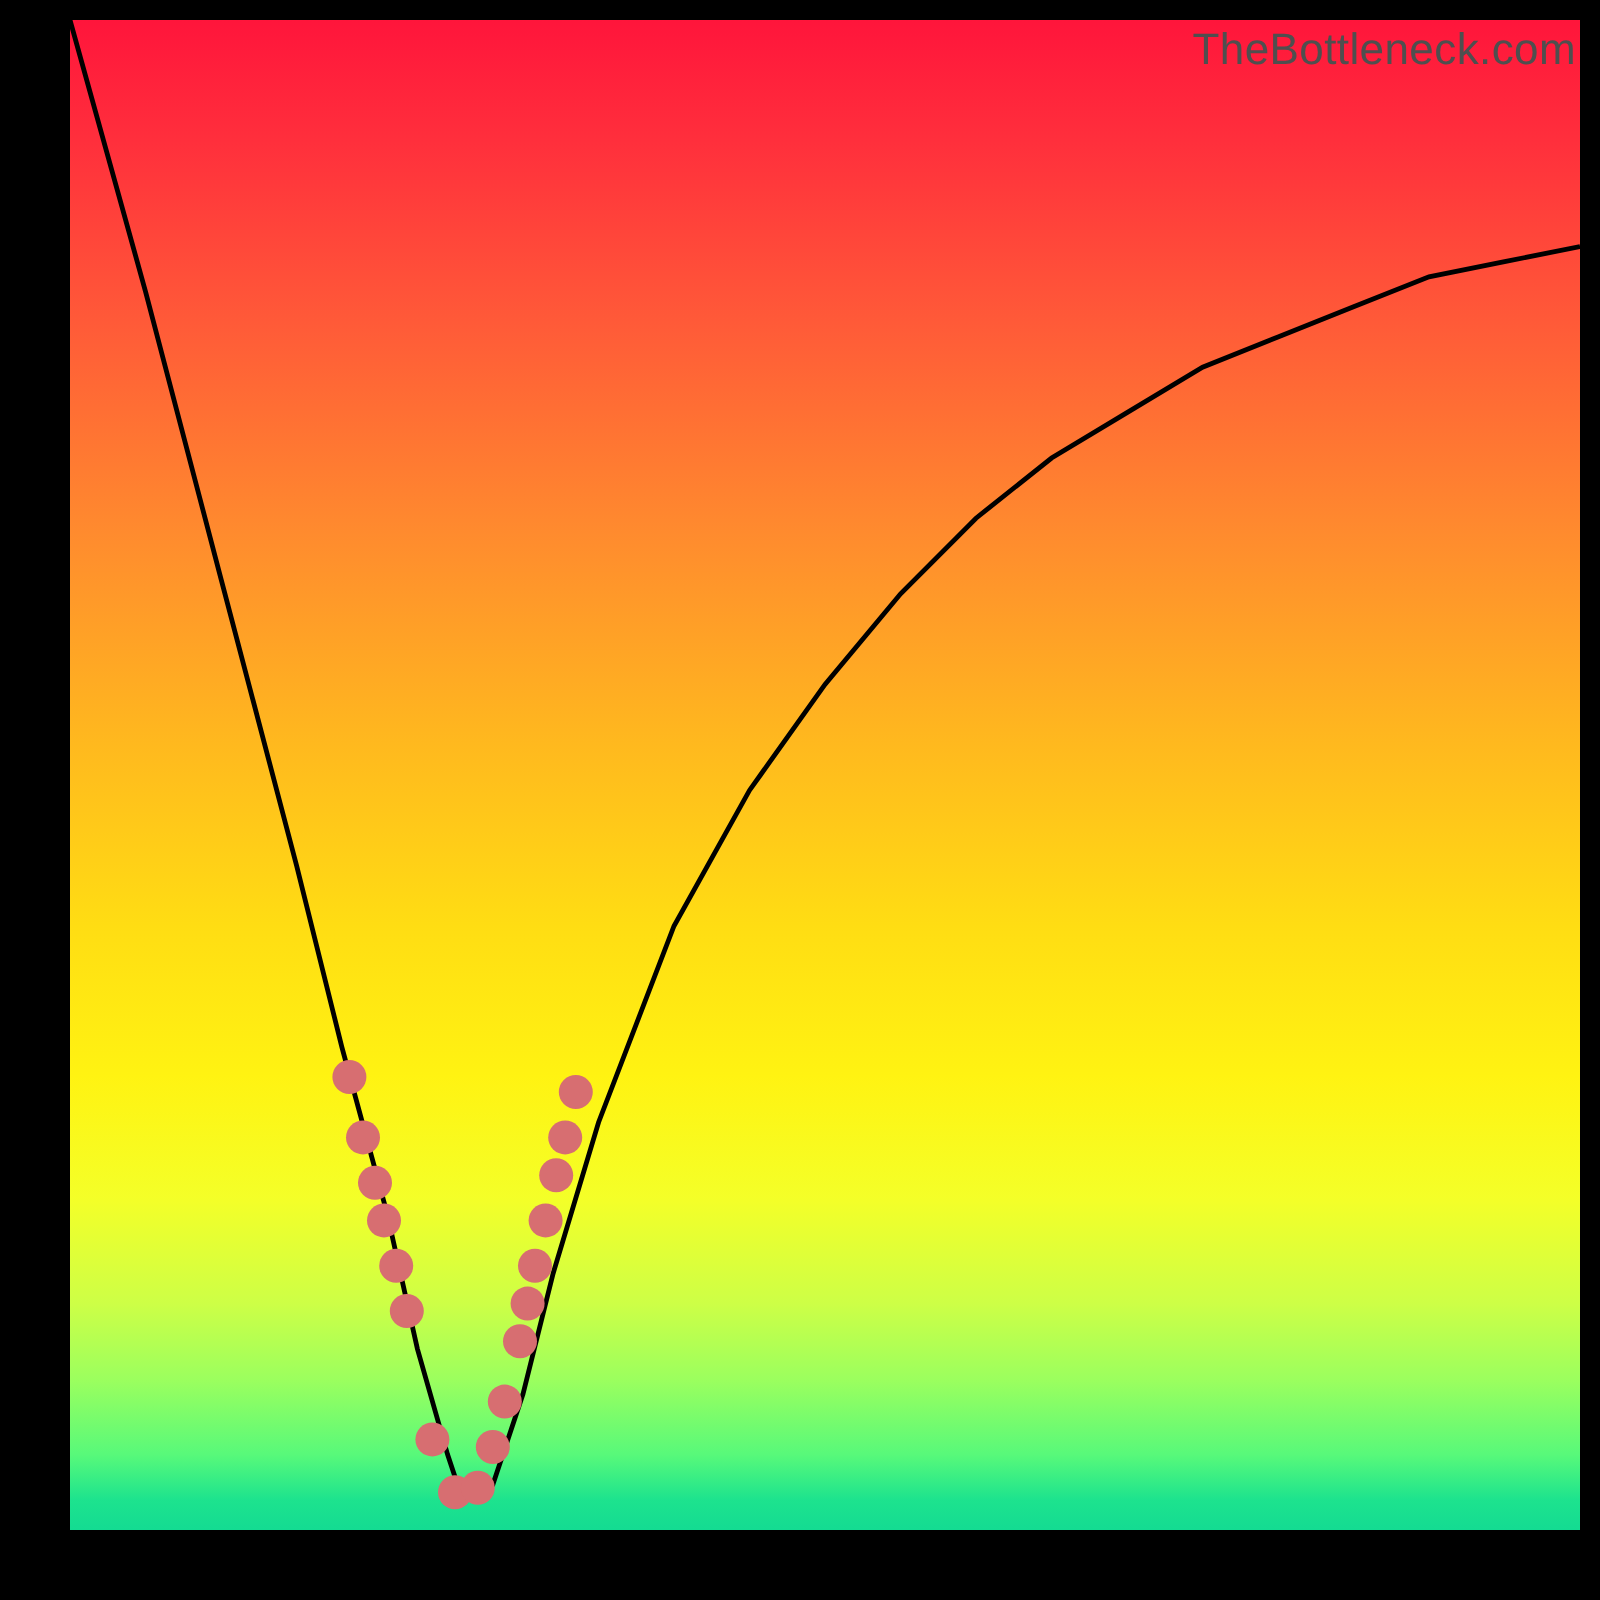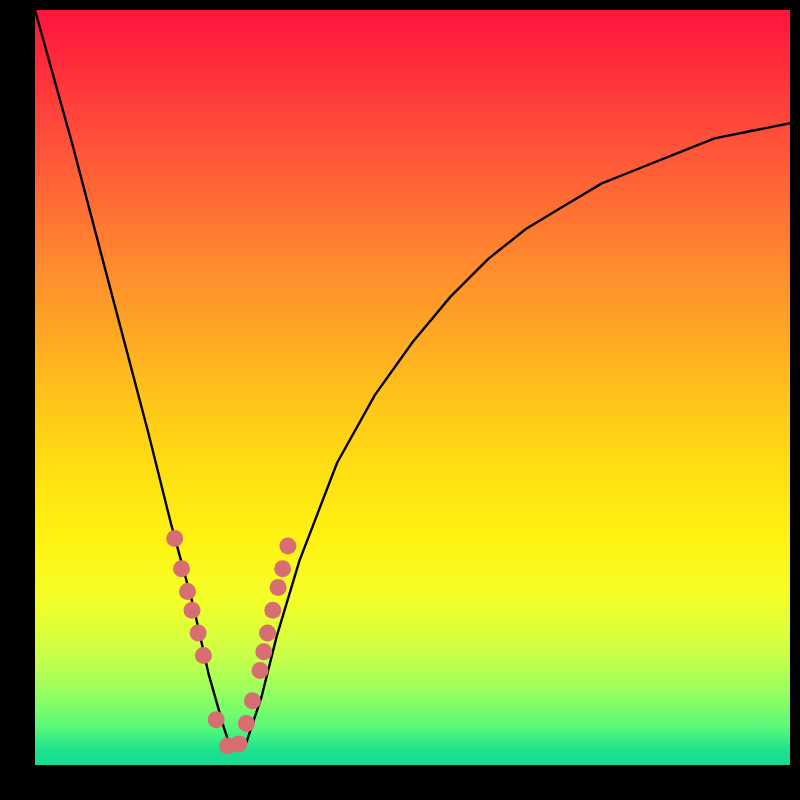--- a/index.html
+++ b/index.html
@@ -78,13 +78,14 @@
           <circle cx="225.0" cy="660.6" r="8.5" fill="#d76e71"></circle>
           <circle cx="228.8" cy="641.8" r="8.5" fill="#d76e71"></circle>
           <circle cx="232.5" cy="622.9" r="8.5" fill="#d76e71"></circle>
           <circle cx="237.8" cy="600.2" r="8.5" fill="#d76e71"></circle>
           <circle cx="243.1" cy="577.6" r="8.5" fill="#d76e71"></circle>
           <circle cx="247.6" cy="558.7" r="8.5" fill="#d76e71"></circle>
           <circle cx="252.9" cy="536.0" r="8.5" fill="#d76e71"></circle>
         </g>
     </svg>
   </div>
+  <div class="watermark">TheBottleneck.com</div>
 </div>
 
 </body></html>

